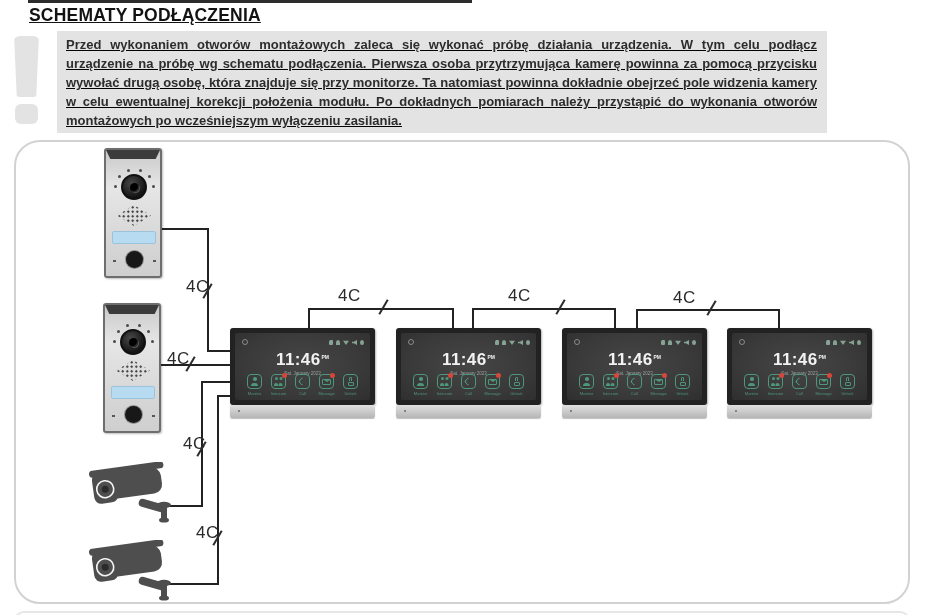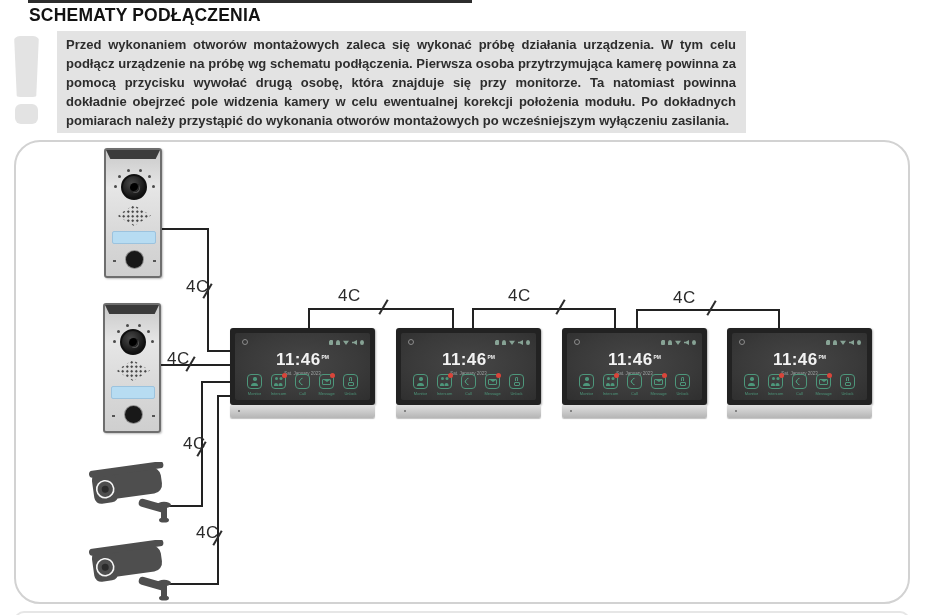--- a/index.html
+++ b/index.html
@@ -1,26 +1,26 @@
 <!DOCTYPE html>
 <html><head>
 <meta charset="utf-8">
 <style>
   html,body{margin:0;padding:0;background:#fff;}
   body{width:935px;height:615px;position:relative;overflow:hidden;
        font-family:"Liberation Sans",sans-serif;-webkit-font-smoothing:antialiased;}
-  .abs{position:absolute;}
+  .abs{position:absolute;text-decoration:underline;}
 
   
   #top-bar{left:28px;top:0;width:444px;height:3px;background:#2d2d2d;}
   #page-title{left:29px;top:5px;font-size:17.5px;font-weight:800;color:#121212;letter-spacing:.2px;}
   #excl-bar{left:13px;top:36px;width:27px;height:61px;background:#e3e3e3;border-radius:7px;
             clip-path:polygon(4% 0,96% 0,86% 100%,14% 100%);}
   #excl-dot{left:15px;top:104px;width:23px;height:20px;background:#e3e3e3;border-radius:6px;}
-  #note-box{left:57px;top:31px;width:689px;height:102px;background:#e3e3e3;box-sizing:border-box;
+  #note-box{left:57px;top:31px;width:770px;height:102px;background:#e3e3e3;box-sizing:border-box;
             padding:4px 10px 4px 9px;}
   #note-text{font-size:13px;line-height:19px;font-weight:600;color:#2d2d2d;text-align:justify;}
 
   
   #diagram-frame{left:14px;top:140px;width:896px;height:464px;border:2px solid #d2d2d2;
                  border-radius:26px;background:#fff;box-sizing:border-box;}
   #next-box-hint{left:14px;top:611px;width:896px;height:10px;border:2px solid #e6e6e6;border-bottom:none;
                  border-radius:18px 18px 0 0;box-sizing:border-box;}
 
   

